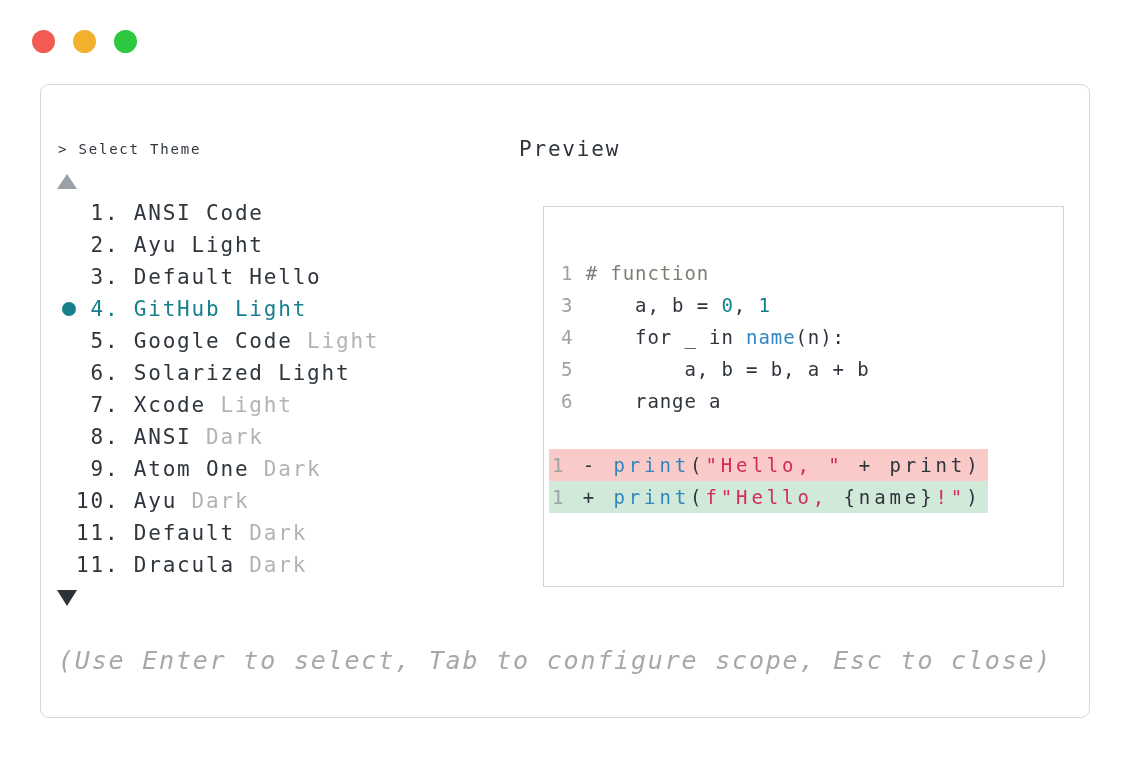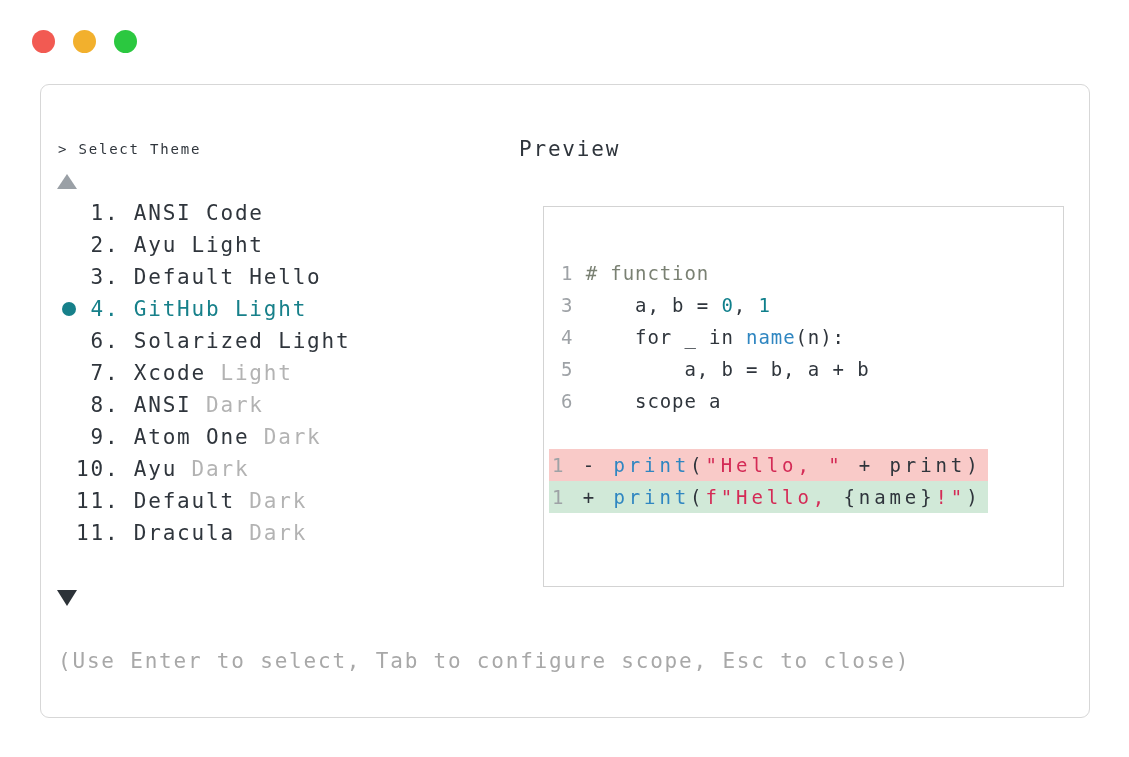--- a/index.html
+++ b/index.html
@@ -46,21 +46,21 @@
   }
   .theme-row .num,.theme-row .main{color:var(--text_dark);}
   .theme-row .dim{color:var(--text_dim);}
   .theme-row.selected .num,.theme-row.selected .main{color:var(--accent_teal);}
   .bullet{
     position:absolute;left:21px;top:9px;width:14px;height:14px;border-radius:50%;
     background:var(--accent_teal);
   }
   .help{
     position:absolute;left:17px;top:560px;height:32px;line-height:32px;
-    font-size:21px;letter-spacing:1.8px;color:var(--text_gray_help);white-space:pre;
+    font-size:25px;letter-spacing:1.8px;color:var(--text_gray_help);white-space:pre;font-style:italic;
   }
   
   .preview-box{
     position:absolute;left:502px;top:94px;width:521px;height:381px;
     border:1.5px solid #d3d3d3;background:#fff;overflow:hidden;margin-top:27px;
   }
   .code-block{padding-top:50px;}
   .code-line{
     height:32px;line-height:32px;padding-left:17px;white-space:pre;
     font-size:19px;letter-spacing:0.9px;
@@ -89,37 +89,38 @@
 <div class="window">
   <div class="prompt">&gt; Select Theme</div>
   <div class="preview-label">Preview</div>
 
   <div class="tri up"></div>
   <div class="theme-list">
       <div class="theme-row"><span class="num"> 1. </span><span class="main">ANSI Code</span></div>
       <div class="theme-row"><span class="num"> 2. </span><span class="main">Ayu Light</span></div>
       <div class="theme-row"><span class="num"> 3. </span><span class="main">Default Hello</span></div>
       <div class="theme-row selected"><span class="bullet"></span><span class="num"> 4. </span><span class="main">GitHub Light</span></div>
+      <div class="theme-row"><span class="num"> 5. </span><span class="main">Google Code</span><span class="dim"> Light</span></div>
       <div class="theme-row"><span class="num"> 6. </span><span class="main">Solarized Light</span></div>
       <div class="theme-row"><span class="num"> 7. </span><span class="main">Xcode</span><span class="dim"> Light</span></div>
       <div class="theme-row"><span class="num"> 8. </span><span class="main">ANSI</span><span class="dim"> Dark</span></div>
       <div class="theme-row"><span class="num"> 9. </span><span class="main">Atom One</span><span class="dim"> Dark</span></div>
       <div class="theme-row"><span class="num">10. </span><span class="main">Ayu</span><span class="dim"> Dark</span></div>
       <div class="theme-row"><span class="num">11. </span><span class="main">Default</span><span class="dim"> Dark</span></div>
       <div class="theme-row"><span class="num">11. </span><span class="main">Dracula</span><span class="dim"> Dark</span></div>
     </div>
   <div class="tri down"></div>
 
   <div class="preview-box">
     <div class="code-block">
         <div class="code-line"><span class="c-ln">1</span><span class="c-txt"> </span><span class="c-cmt"># function</span></div>
         <div class="code-line"><span class="c-ln">3</span><span class="c-txt"> </span><span class="c-txt">    a, b = </span><span class="c-num">0</span><span class="c-txt">, </span><span class="c-num">1</span></div>
         <div class="code-line"><span class="c-ln">4</span><span class="c-txt"> </span><span class="c-txt">    for _ in </span><span class="c-kwblue">name</span><span class="c-txt">(n):</span></div>
         <div class="code-line"><span class="c-ln">5</span><span class="c-txt"> </span><span class="c-txt">        a, b = b, a + b</span></div>
-        <div class="code-line"><span class="c-ln">6</span><span class="c-txt"> </span><span class="c-txt">    scope a</span></div>
+        <div class="code-line"><span class="c-ln">6</span><span class="c-txt"> </span><span class="c-txt">    range a</span></div>
         <div class="code-line"></div>
         <div class="code-line diff-row"><span class="diff-bg removed"><span class="c-ln">1</span><span class="c-txt"> - </span><span class="c-kwblue">print</span><span class="c-txt">(</span><span class="c-str">"Hello, "</span><span class="c-txt"> + print)</span></span></div>
         <div class="code-line diff-row"><span class="diff-bg added"><span class="c-ln">1</span><span class="c-txt"> + </span><span class="c-kwblue">print</span><span class="c-txt">(</span><span class="c-str">f"Hello, </span><span class="c-txt">{name}</span><span class="c-str">!"</span><span class="c-txt">)</span></span></div>
       </div>
   </div>
 
   <div class="help">(Use Enter to select, Tab to configure scope, Esc to close)</div>
 </div>
 
 </body></html>

